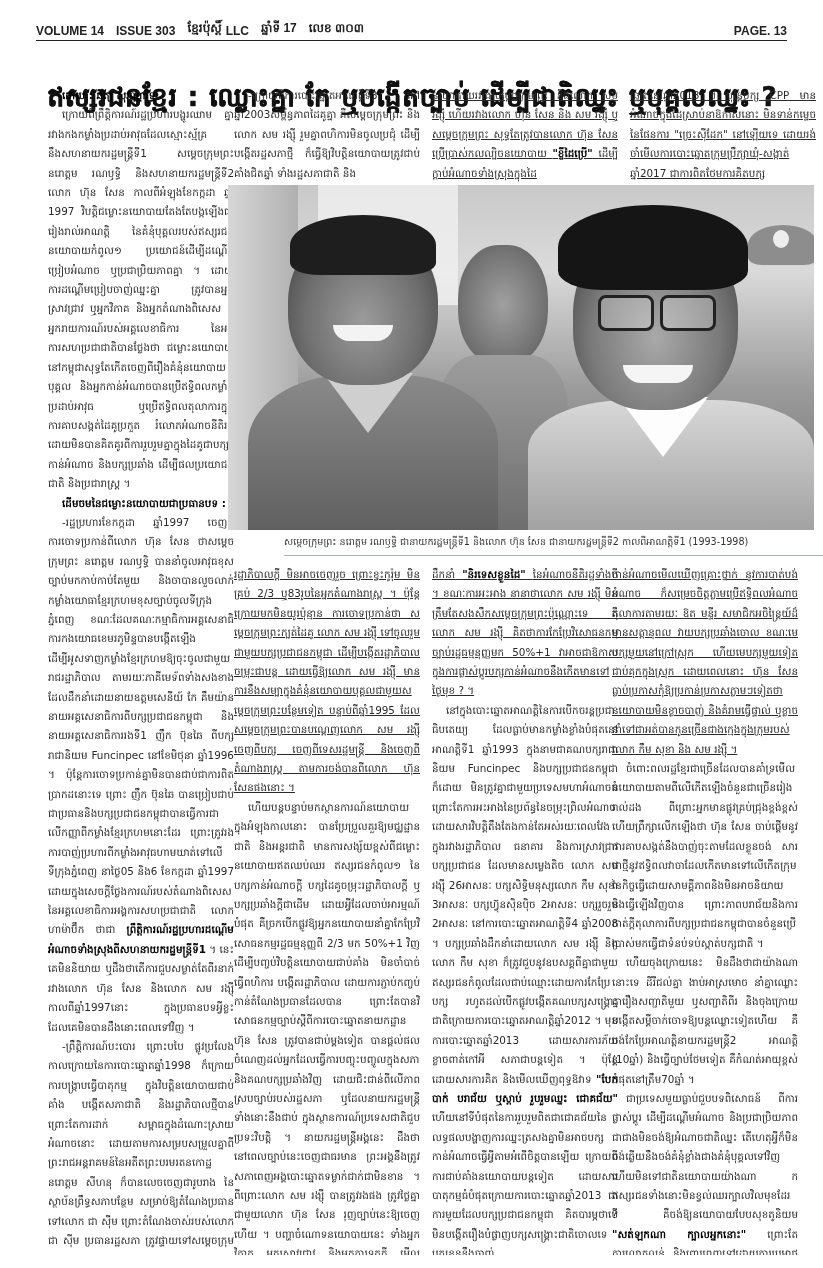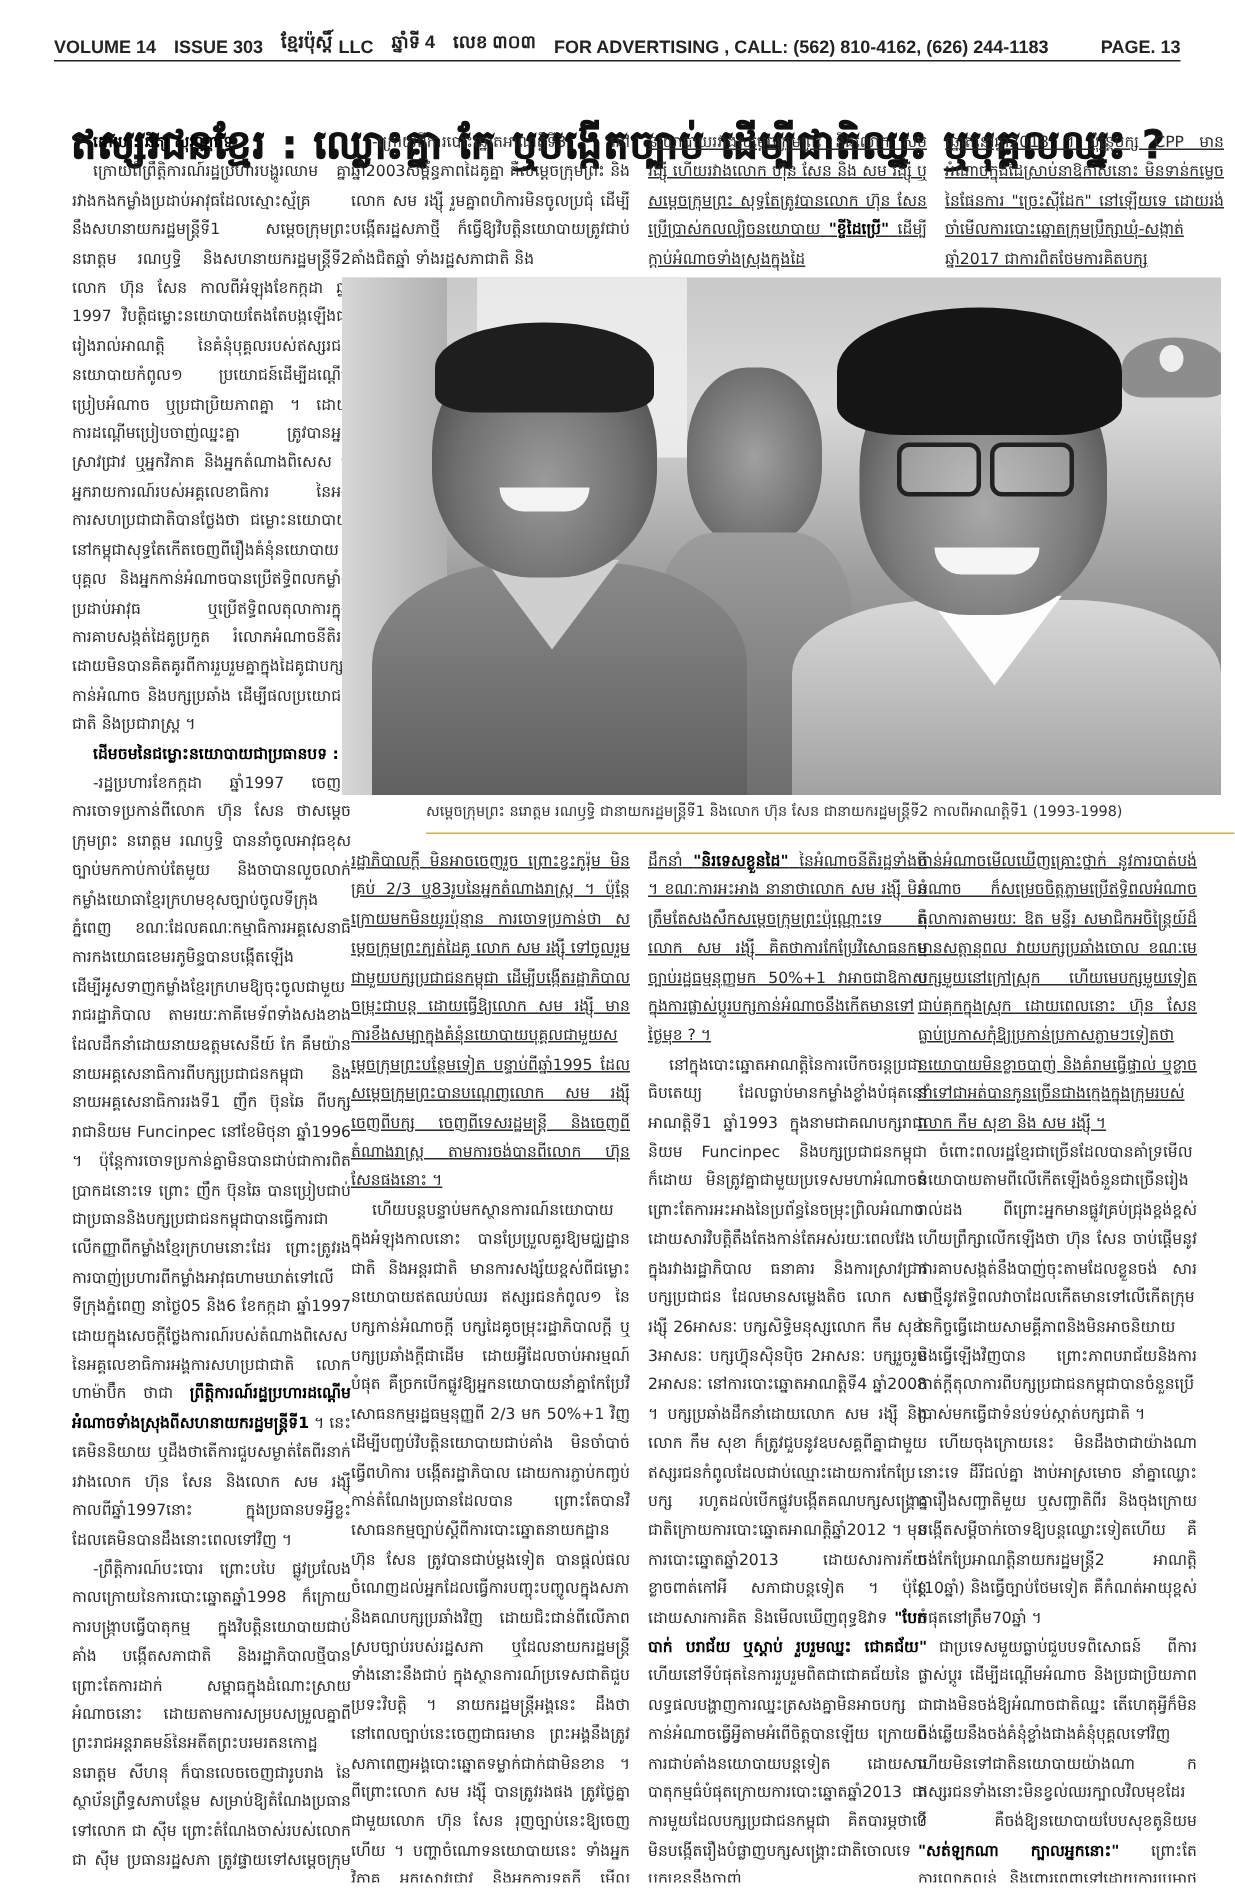--- a/index.html
+++ b/index.html
@@ -75,23 +75,22 @@
              line-height:22px; white-space:nowrap; overflow:hidden; }
 </style>
 </head>
 <body>
 
 <div class="masthead">
   <span>VOLUME 14</span>
   <span>ISSUE 303</span>
   <span class="brand">ខ្មែរប៉ុស្តិ៍</span>
   <span class="llc">LLC</span>
-  <span>ឆ្នាំទី 4</span>
+  <span>ឆ្នាំទី 17</span>
   <span>លេខ ៣០៣</span>
-  <span>FOR ADVERTISING ,  CALL: (562) 810-4162, (626) 244-1183</span>
   <span class="page">PAGE. 13</span>
 </div>
 
 <div class="headline">ឥស្សរជនខ្មែរ : ឈ្លោះគ្នា កែ ឬបង្កើតច្បាប់ ដើម្បីជាតិឈ្នះ ឬបុគ្គលឈ្នះ ?</div>
 
 <div class="col c1" style="height:1165px;margin-left:12px;">
   <p class="byline">ដោយ : ឆិត្យ សុវណ្ណារិទ្ធ</p>
   <p>ក្រោយពីព្រឹត្តិការណ៍រដ្ឋប្រហារបង្ហូរឈាម គ្នារវាងកងកម្លាំងប្រដាប់អាវុធដែលស្មោះស្ម័គ្រនឹងសហនាយករដ្ឋមន្ត្រីទី1 សម្តេចក្រុមព្រះ នរោត្តម រណឫទ្ធិ និងសហនាយករដ្ឋមន្ត្រីទី2 លោក ហ៊ុន សែន កាលពីអំឡុងខែកក្កដា ឆ្នាំ 1997 វិបត្តិជម្លោះនយោបាយតែងតែបង្កឡើងជារៀងរាល់អាណត្តិ នៃគំនុំបុគ្គលរបស់ឥស្សរជននយោបាយកំពូល១ ប្រយោជន៍ដើម្បីដណ្តើម ប្រៀបអំណាច ឬប្រជាប្រិយភាពគ្នា ។ ដោយការដណ្តើមប្រៀបចាញ់ឈ្នះគ្នា ត្រូវបានអ្នកស្រាវជ្រាវ ឬអ្នកវិភាគ និងអ្នកតំណាងពិសេស ឬអ្នករាយការណ៍របស់អគ្គលេខាធិការ នៃអង្គការសហប្រជាជាតិបានថ្លែងថា ជម្លោះនយោបាយនៅកម្ពុជាសុទ្ធតែកើតចេញពីរឿងគំនុំនយោបាយបុគ្គល និងអ្នកកាន់អំណាចបានប្រើឥទ្ធិពលកម្លាំងប្រដាប់អាវុធ ឬប្រើឥទ្ធិពលតុលាការក្នុងការគាបសង្កត់ដៃគូប្រកួត រំលោភអំណាចនីតិរដ្ឋ ដោយមិនបានគិតគូរពីការរួបរួមគ្នាក្នុងដៃគូជាបក្សកាន់អំណាច និងបក្សប្រឆាំង ដើម្បីផលប្រយោជន៍ជាតិ និងប្រជារាស្ត្រ ។</p>
   <p class="bold">ដើមចមនៃជម្លោះនយោបាយជាប្រធានបទ :</p>
   <p><span>-រដ្ឋប្រហារខែកក្កដា ឆ្នាំ1997 ចេញពីការចោទប្រកាន់ពីលោក ហ៊ុន សែន ថាសម្តេចក្រុមព្រះ នរោត្តម រណឫទ្ធិ បាននាំចូលអាវុធខុសច្បាប់មកកាប់កាប់តែមួយ និងចាបានលួចលាក់កម្លាំងយោធាខ្មែរក្រហមខុសច្បាប់ចូលទីក្រុងភ្នំពេញ ខណៈដែលគណៈកម្មាធិការអគ្គសេនាធិការកងយោធខេមរភូមិន្ទបានបង្កើតឡើងដើម្បីអូសទាញកម្លាំងខ្មែរក្រហមឱ្យចុះចូលជាមួយរាជរដ្ឋាភិបាល តាមរយៈភាគីមេទ័ពទាំងសងខាង ដែលដឹកនាំដោយនាយឧត្តមសេនីយ៍ កែ គឹមយ៉ាន នាយអគ្គសេនាធិការពីបក្សប្រជាជនកម្ពុជា និងនាយអគ្គសេនាធិការរងទី1 ញឹក ប៊ុនឆៃ ពីបក្សរាជានិយម Funcinpec នៅខែមិថុនា ឆ្នាំ1996 ។ ប៉ុន្តែការចោទប្រកាន់គ្នាមិនបានជាប់ជាការពិតប្រាកដនោះទេ ព្រោះ ញឹក ប៊ុនឆៃ បានប្រៀបជាប់ជាប្រធាននិងបក្សប្រជាជនកម្ពុជាបានធ្វើការជាលើកញ្ញាពីកម្លាំងខ្មែរក្រហមនោះដែរ ព្រោះត្រូវរងការបាញ់ប្រហារពីកម្លាំងអាវុធហាមឃាត់ទៅលើទីក្រុងភ្នំពេញ នាថ្ងៃ05 និង6 ខែកក្កដា ឆ្នាំ1997 ដោយក្នុងសេចក្តីថ្លែងការណ៍របស់តំណាងពិសេសនៃអគ្គលេខាធិការអង្គការសហប្រជាជាតិ លោក ហាម៉ាប៊ឹក ថាជា</span> <b>ព្រឹត្តិការណ៍រដ្ឋប្រហារដណ្តើមអំណាចទាំងស្រុងពីសហនាយករដ្ឋមន្ត្រីទី1</b> <span>។ នេះគេមិននិយាយ ឬដឹងថាតើការជួបសម្ងាត់តែពីរនាក់រវាងលោក ហ៊ុន សែន និងលោក សម រង្ស៊ី កាលពីឆ្នាំ1997នោះ ក្នុងប្រធានបទអ្វីខ្លះ ដែលគេមិនបានដឹងនោះពេលទៅវិញ ។</span></p>

